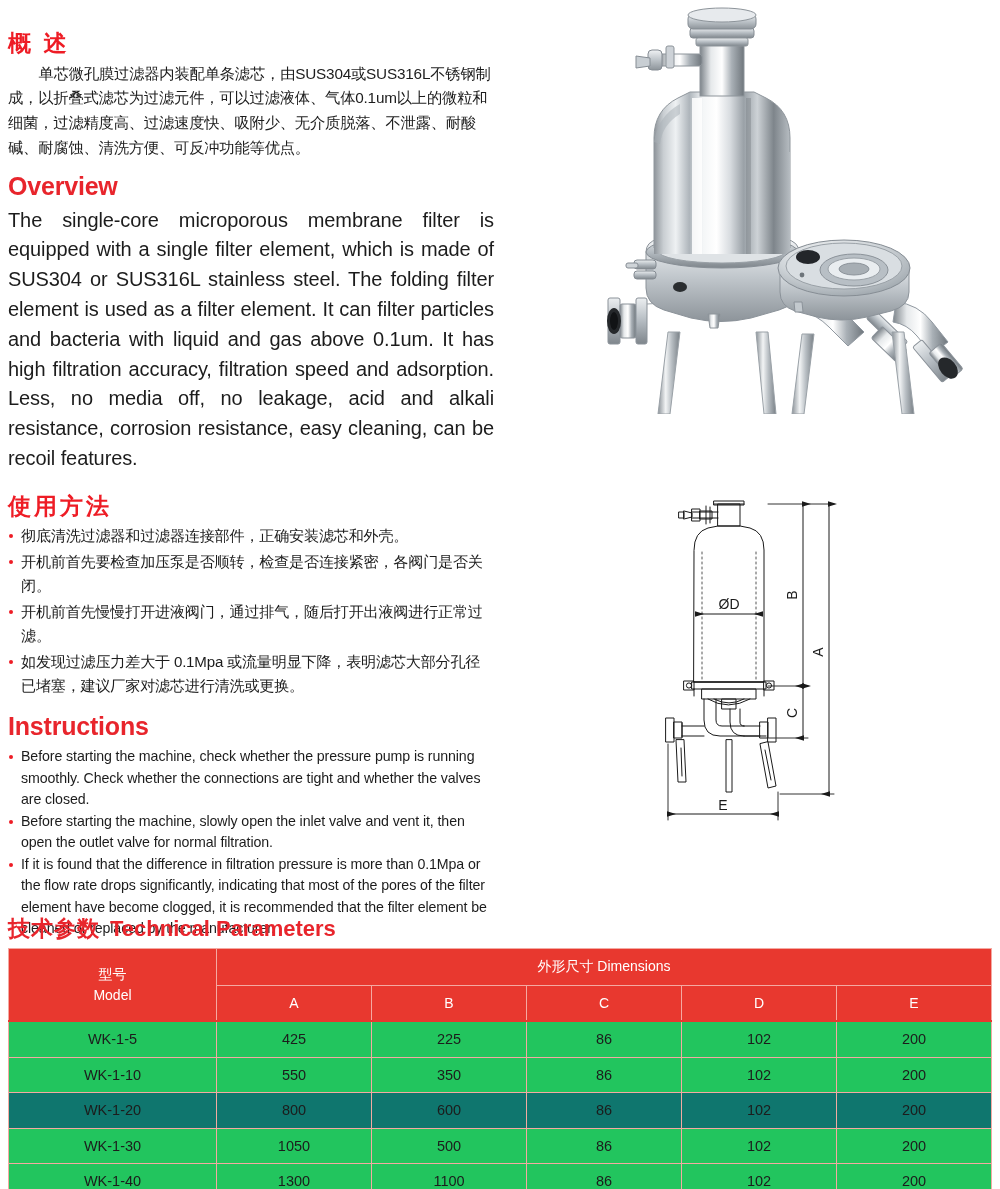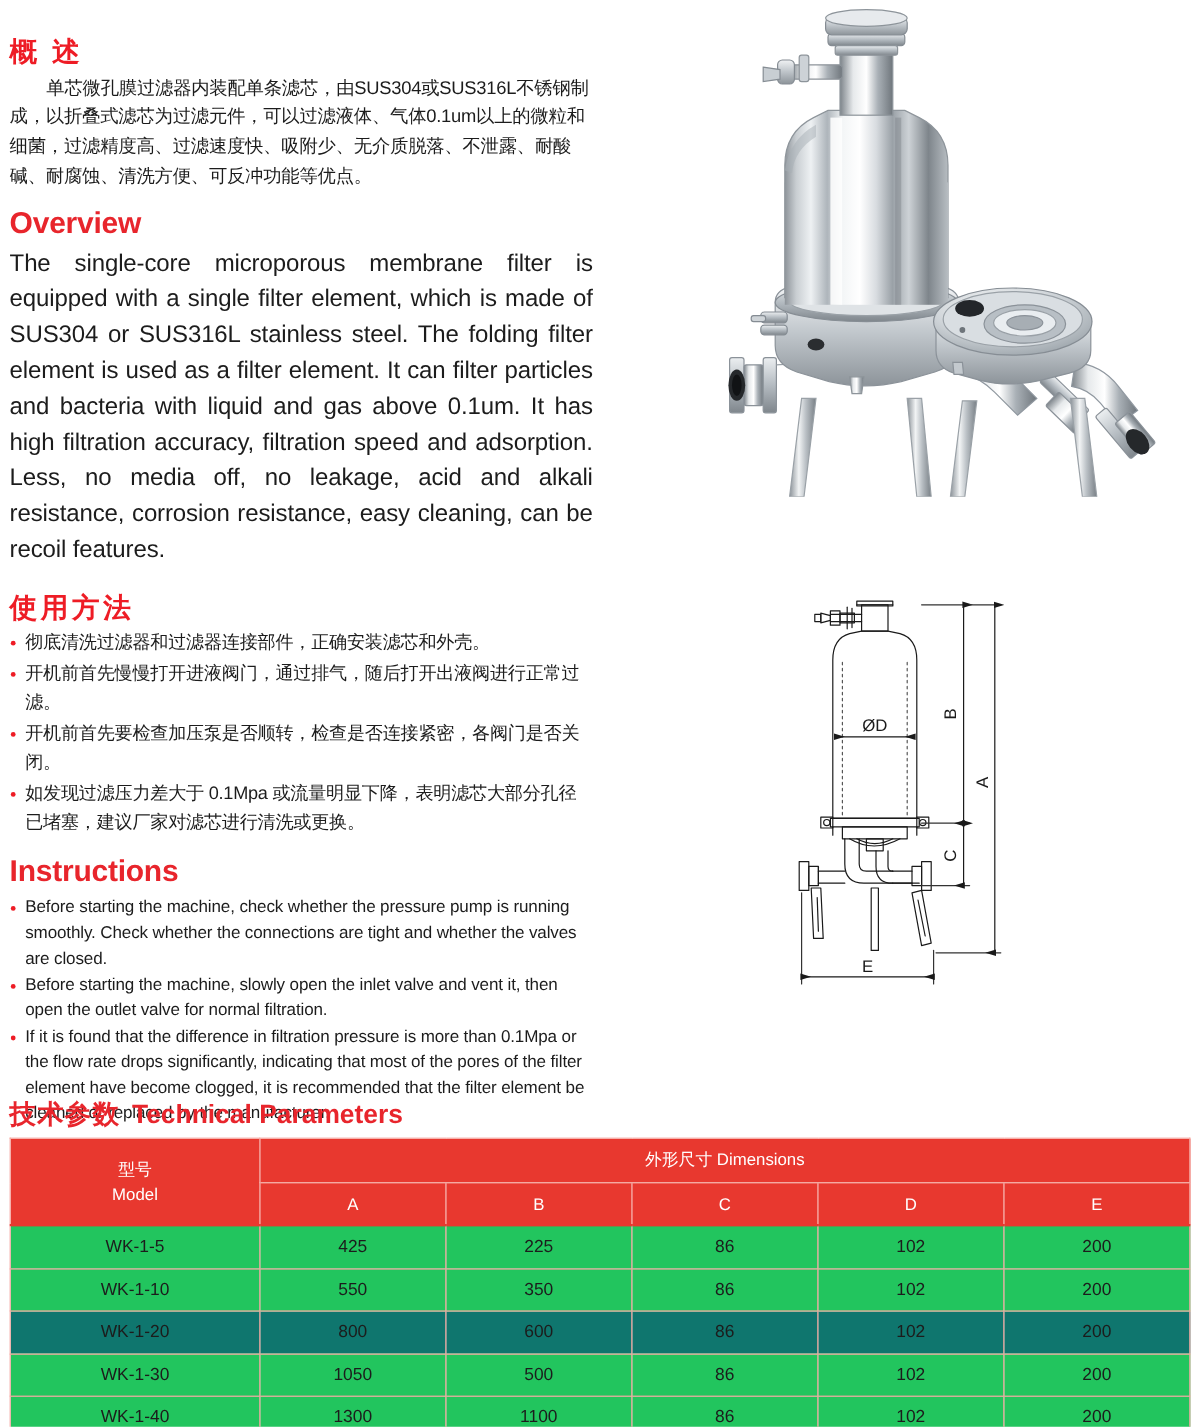--- a/index.html
+++ b/index.html
@@ -190,22 +190,22 @@
     <p class="para-cn">单芯微孔膜过滤器内装配单条滤芯，由SUS304或SUS316L不锈钢制成，以折叠式滤芯为过滤元件，可以过滤液体、气体0.1um以上的微粒和细菌，过滤精度高、过滤速度快、吸附少、无介质脱落、不泄露、耐酸碱、耐腐蚀、清洗方便、可反冲功能等优点。</p>
 
     <h2 class="h-en">Overview</h2>
     <p class="para-en">The single-core microporous membrane filter is equipped with a single filter element, which is made of SUS304 or SUS316L stainless steel. The folding filter element is used as a filter element. It can filter particles and bacteria with liquid and gas above 0.1um. It has high filtration accuracy, filtration speed and adsorption. Less, no media off, no leakage, acid and alkali resistance, corrosion resistance, easy cleaning, can be recoil features.</p>
 
     <div class="sec-gap-1"></div>
 
     <h2 class="h-cn">使用方法</h2>
     <ul class="bullets cn-list">
       <li>彻底清洗过滤器和过滤器连接部件，正确安装滤芯和外壳。</li>
+      <li>开机前首先要检查加压泵是否顺转，检查是否连接紧密，各阀门是否关闭。</li>
       <li>开机前首先慢慢打开进液阀门，通过排气，随后打开出液阀进行正常过滤。</li>
-      <li>开机前首先要检查加压泵是否顺转，检查是否连接紧密，各阀门是否关闭。</li>
       <li>如发现过滤压力差大于 0.1Mpa 或流量明显下降，表明滤芯大部分孔径已堵塞，建议厂家对滤芯进行清洗或更换。</li>
     </ul>
 
     <div class="sec-gap-2"></div>
 
     <h2 class="h-en">Instructions</h2>
     <ul class="bullets en-list">
       <li>Before starting the machine, check whether the pressure pump is running smoothly. Check whether the connections are tight and whether the valves are closed.</li>
       <li>Before starting the machine, slowly open the inlet valve and vent it, then open the outlet valve for normal filtration.</li>
       <li>If it is found that the difference in filtration pressure is more than 0.1Mpa or the flow rate drops significantly, indicating that most of the pores of the filter element have become clogged, it is recommended that the filter element be cleaned or replaced by the manufacturer.</li>

